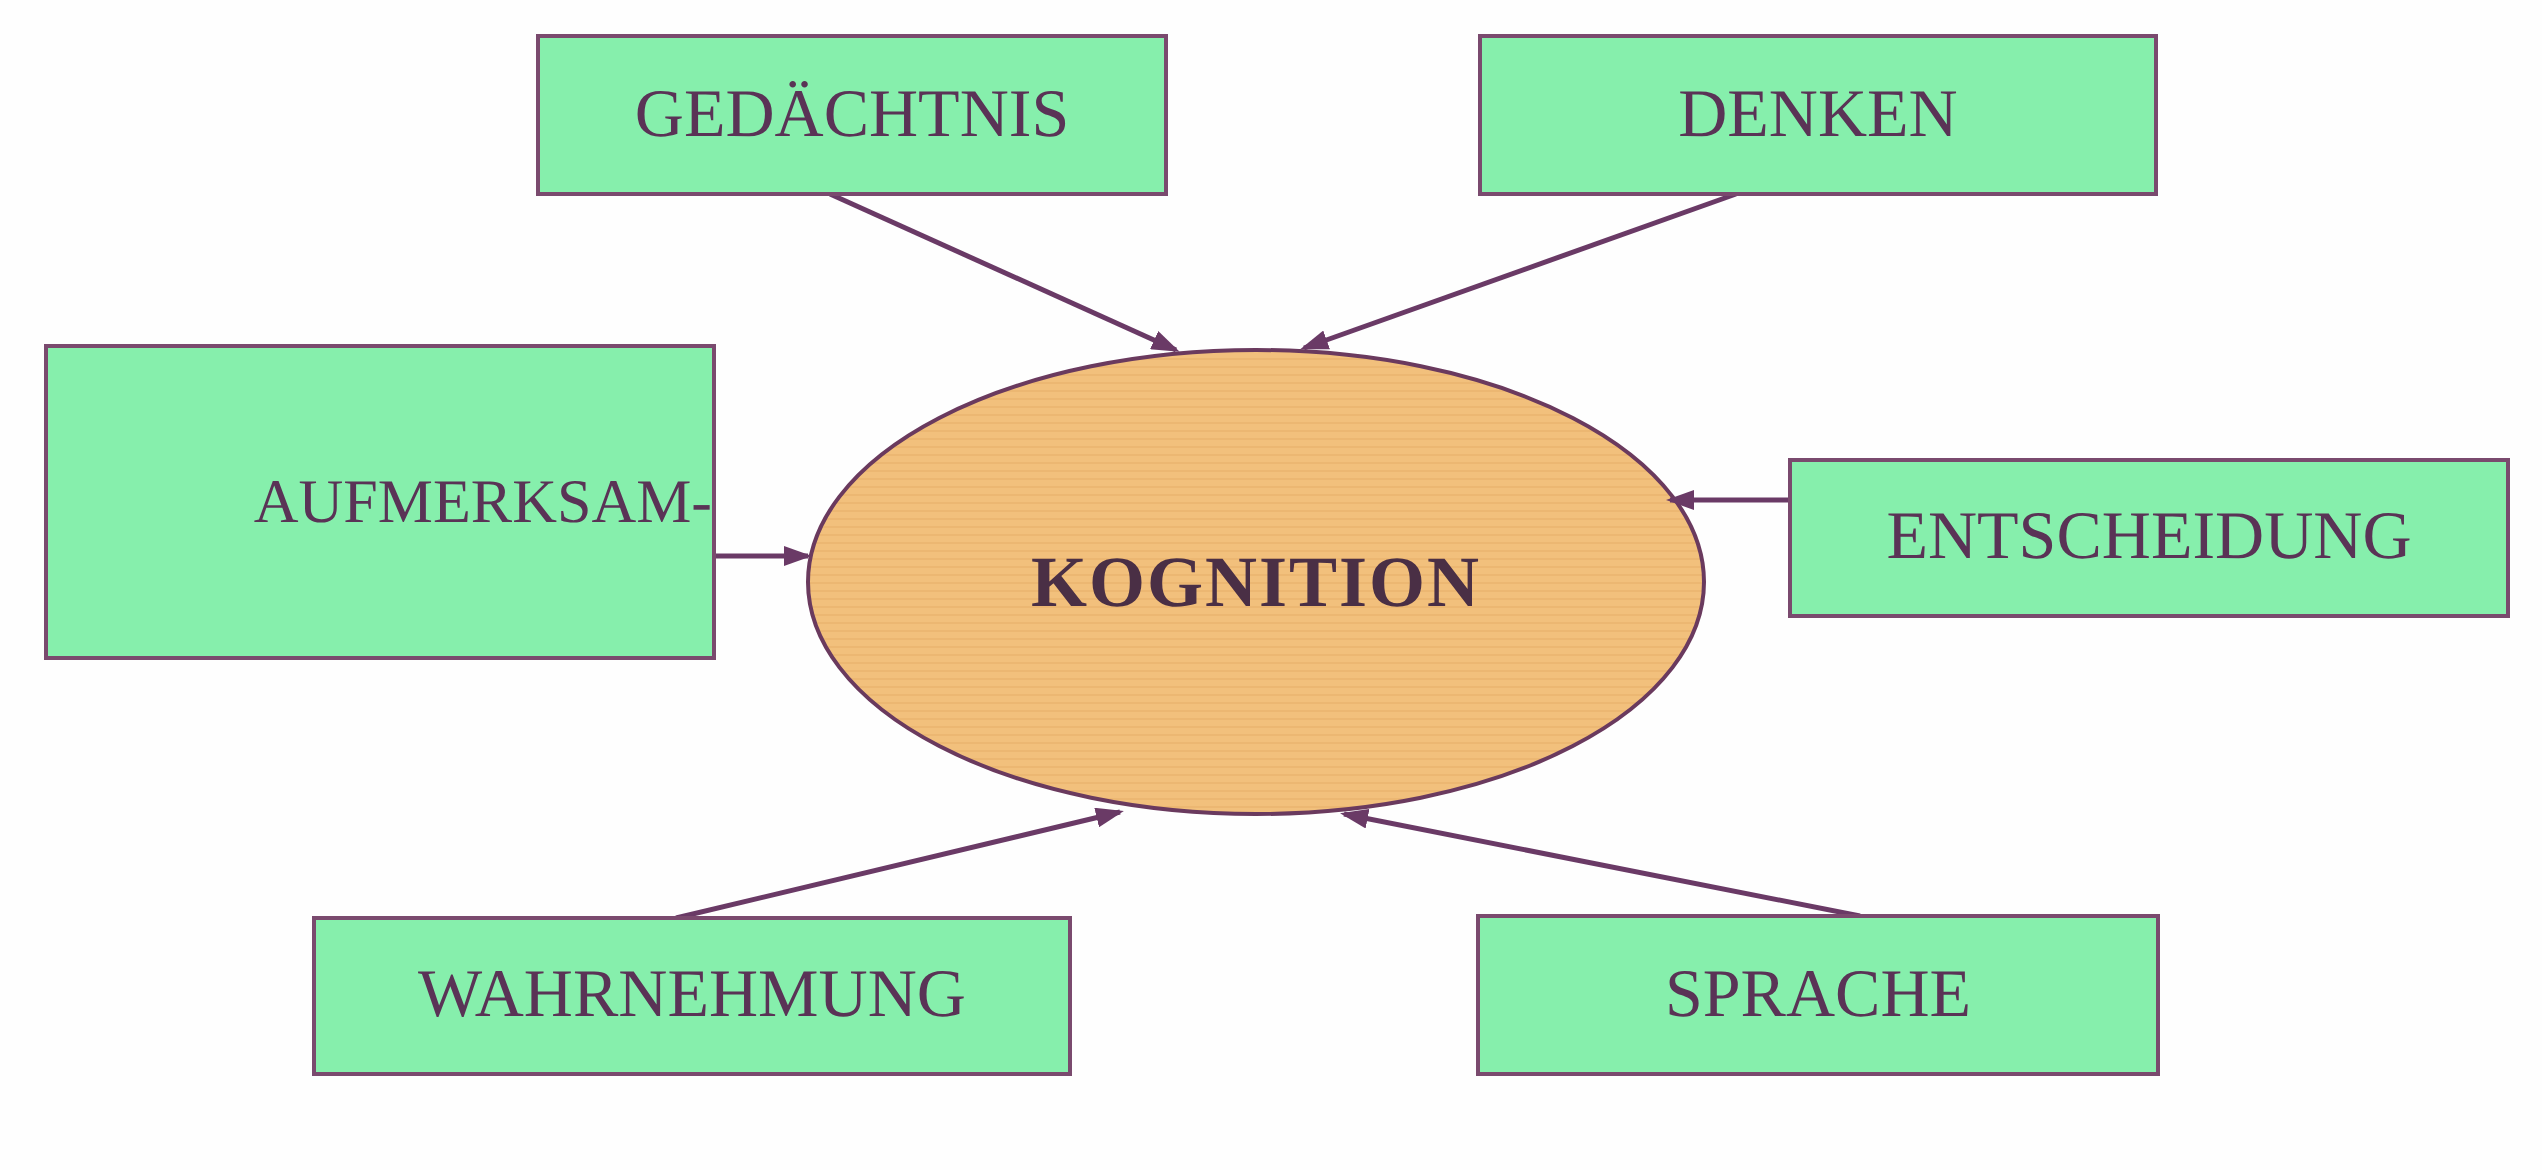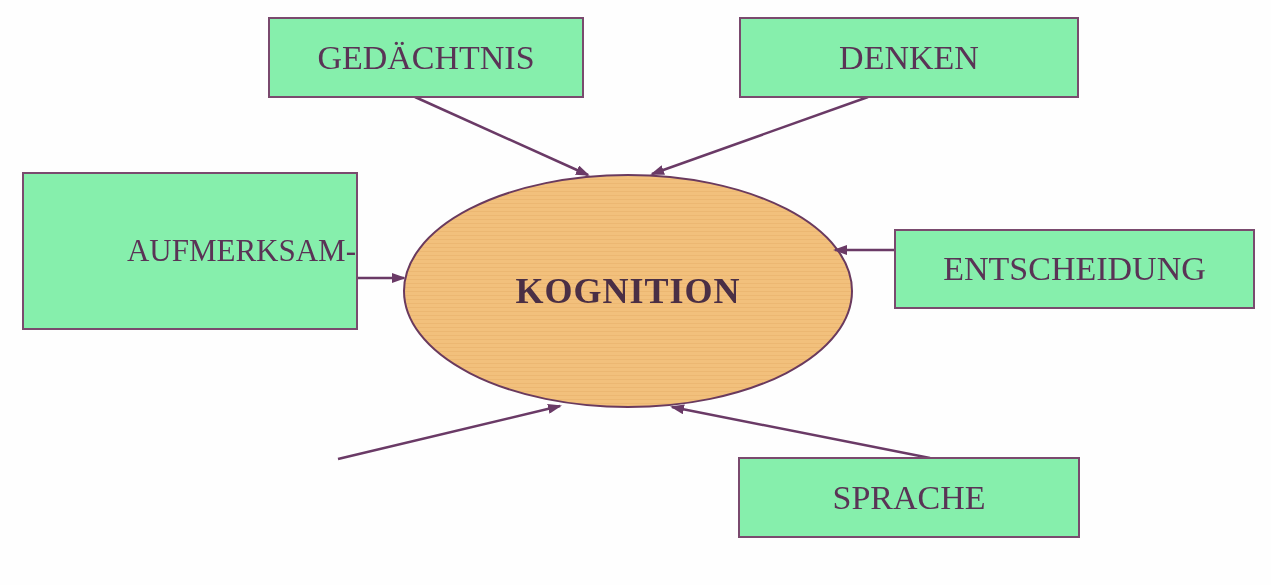--- a/index.html
+++ b/index.html
@@ -57,18 +57,21 @@
   </div>
 
   <div class="box multi" style="left:22px; top:172px; width:336px; height:158px;">
     <span>AUFMERKSAM-</span>
   </div>
 
   <div class="box" style="left:894px; top:197px; width:361px; height:80px;margin-top:32px;">
     <span>ENTSCHEIDUNG</span>
   </div>
 
+  <div class="box" style="left:156px; top:458px; width:380px; height:80px;">
+    <span>WAHRNEHMUNG</span>
+  </div>
 
   <div class="box" style="left:738px; top:457px; width:342px; height:81px;">
     <span>SPRACHE</span>
   </div>
 
 </div>
 
 </body></html>

